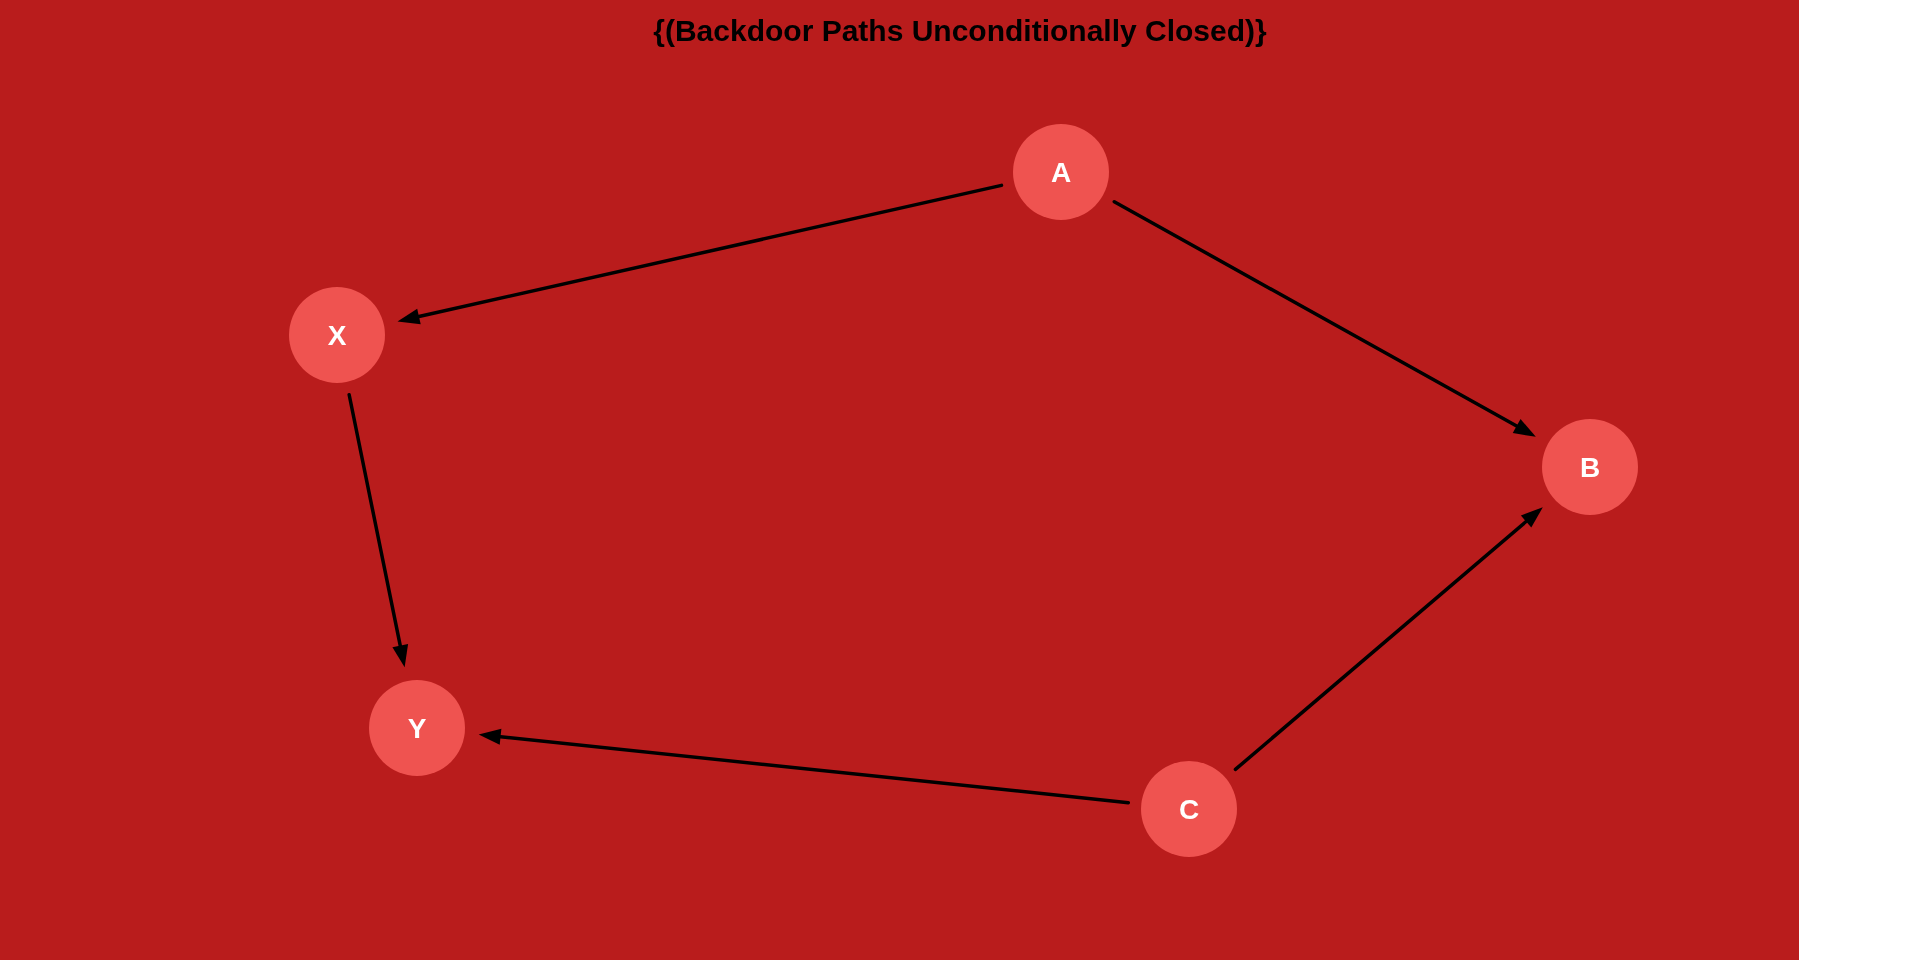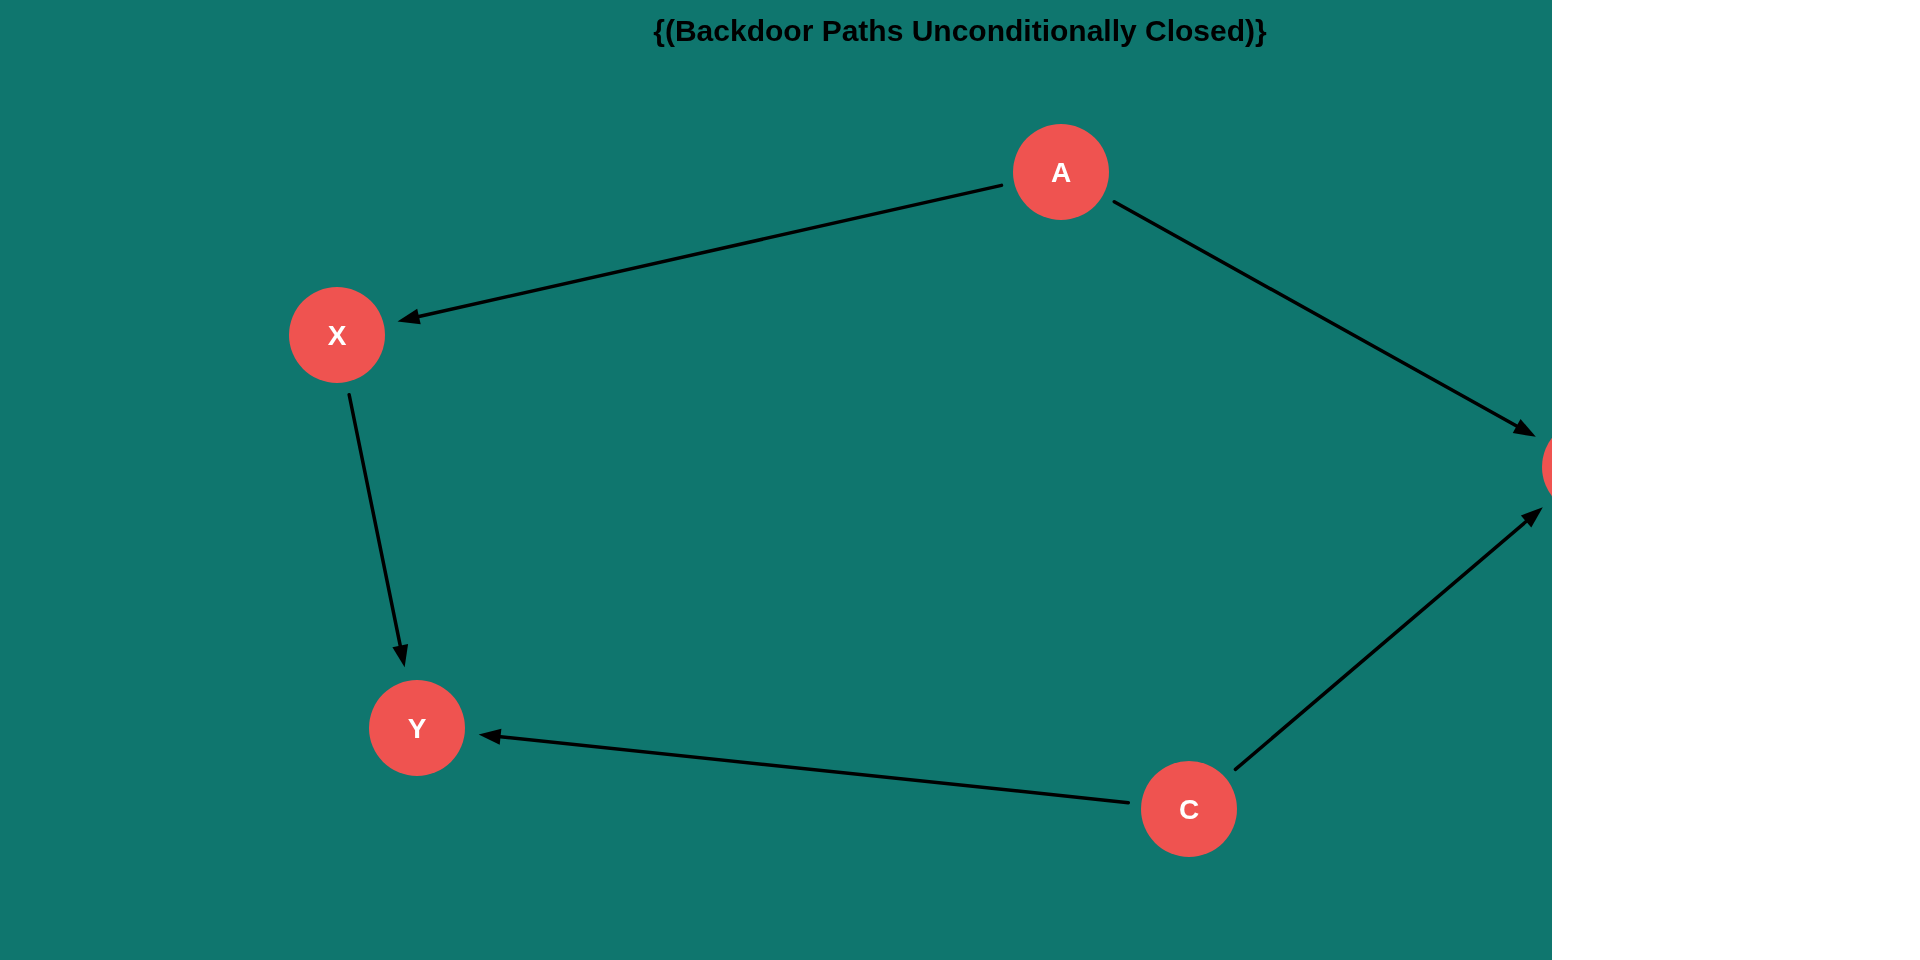--- a/index.html
+++ b/index.html
@@ -3,23 +3,23 @@
 <meta charset="utf-8">
 <style>
   html, body {
     margin: 0;
     padding: 0;
     background: #ffffff;
     font-family: "Liberation Sans", sans-serif;
   }
   .canvas-wrap {
     position: relative;
-    width: 1552px;
+    width: 1799px;
     height: 960px;
-    background: #0f766e;
+    background: #b91c1c;
     overflow: hidden;
   }
   svg text.title {
     font-family: "Liberation Sans", sans-serif;
     font-weight: bold;
     font-size: 30px;
     fill: #000000;
   }
   svg text.node-label {
     font-family: "Liberation Sans", sans-serif;

